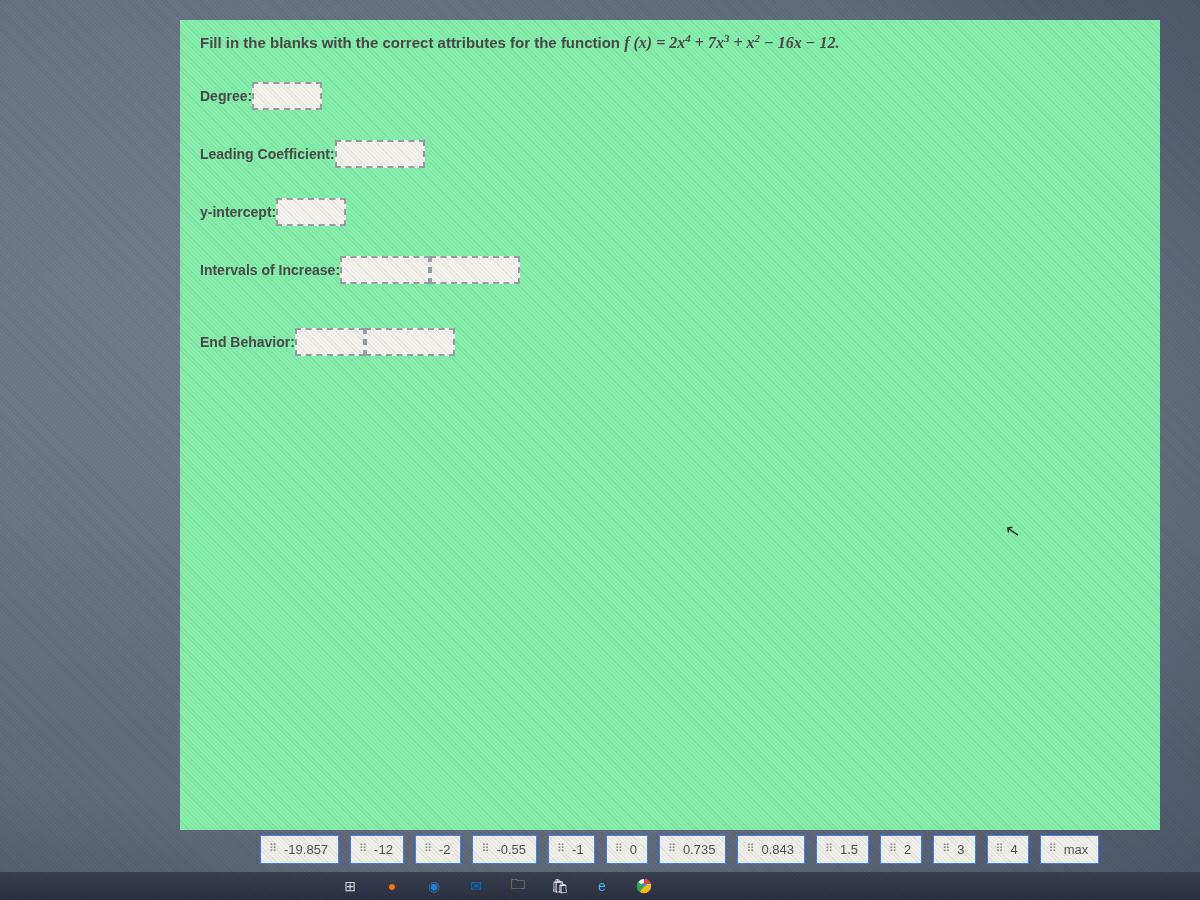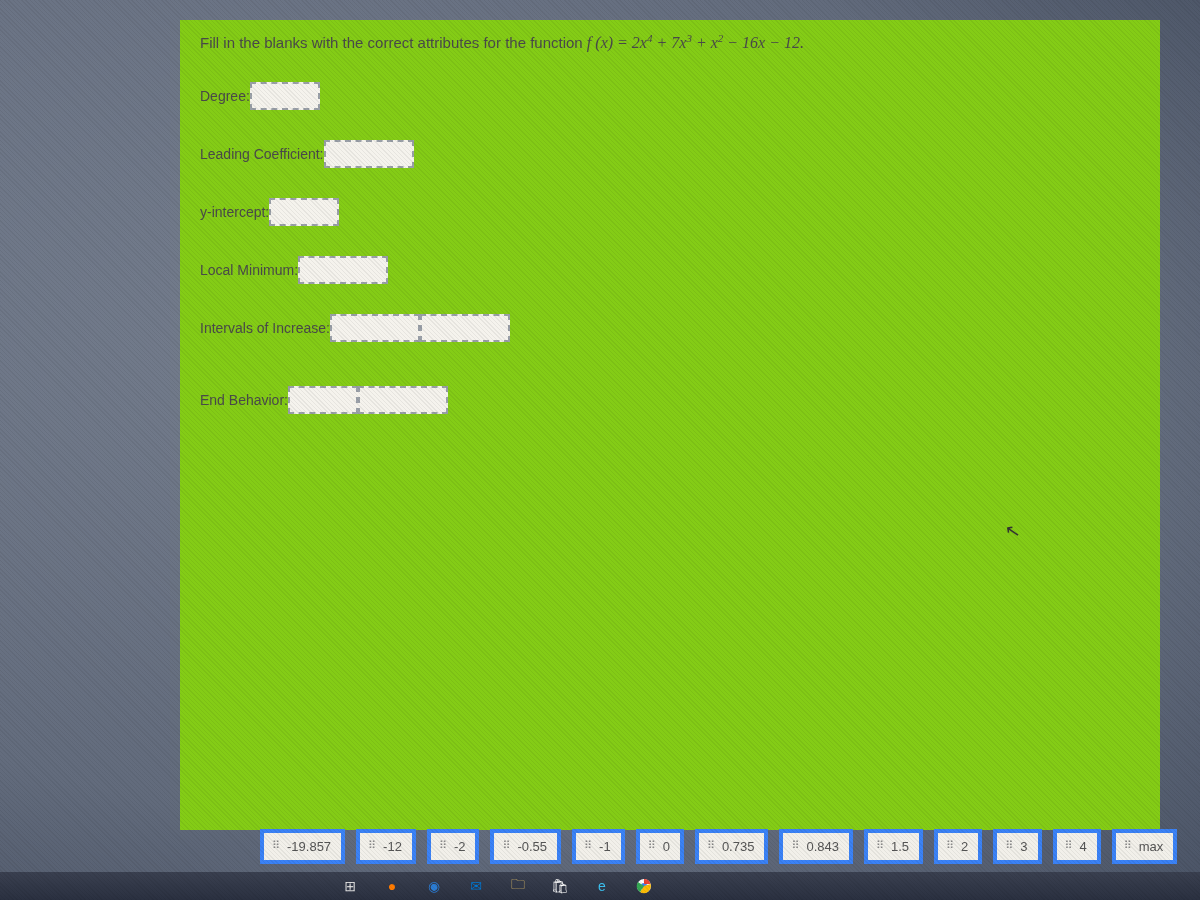--- a/index.html
+++ b/index.html
@@ -17,22 +17,23 @@
     position: absolute;
     inset: 0;
     background: radial-gradient(ellipse at 30% 40%, rgba(200,210,230,0.3) 0%, rgba(120,130,150,0.5) 60%, rgba(60,70,90,0.7) 100%);
   }
   .worksheet {
     position: absolute;
     left: 180px;
     top: 20px;
     right: 40px;
     bottom: 70px;
-    background: #84cc16;
+    background: #86efac;
     padding: 12px 20px 10px 20px;
+    font-weight: bold;
   }
   .prompt {
     color: #4a4a4a;
     font-size: 15px;
     margin-bottom: 30px;
   }
   .formula {
     font-style: italic;
     font-family: 'Times New Roman', serif;
     font-size: 16px;
@@ -55,21 +56,21 @@
   .drop.sm { min-width: 70px; }
   .tiles {
     position: absolute;
     bottom: 36px;
     left: 260px;
     display: flex;
     gap: 11px;
     align-items: center;
   }
   .tile {
-    border: 4px solid #3b82f6;
+    border: 1px solid #3b82f6;
     background: #f2f0ea;
     padding: 6px 10px;
     font-size: 13px;
     color: #555;
     display: flex;
     align-items: center;
     gap: 5px;
     cursor: grab;
   }
   .handle {
@@ -139,24 +140,20 @@
     <span>Leading Coefficient:</span>
     <span class="drop"></span>
   </div>
 
   <div class="row">
     <span>y-intercept:</span>
     <span class="drop sm"></span>
   </div>
 
 
-  <div class="row">
-    <span>Local Minimum:</span>
-    <span class="drop"></span>
-  </div>
 
 
 
   <div class="row">
     <span>Intervals of Increase:</span>
     <span class="drop"></span>
     <span class="drop"></span>
   </div>
 
 

